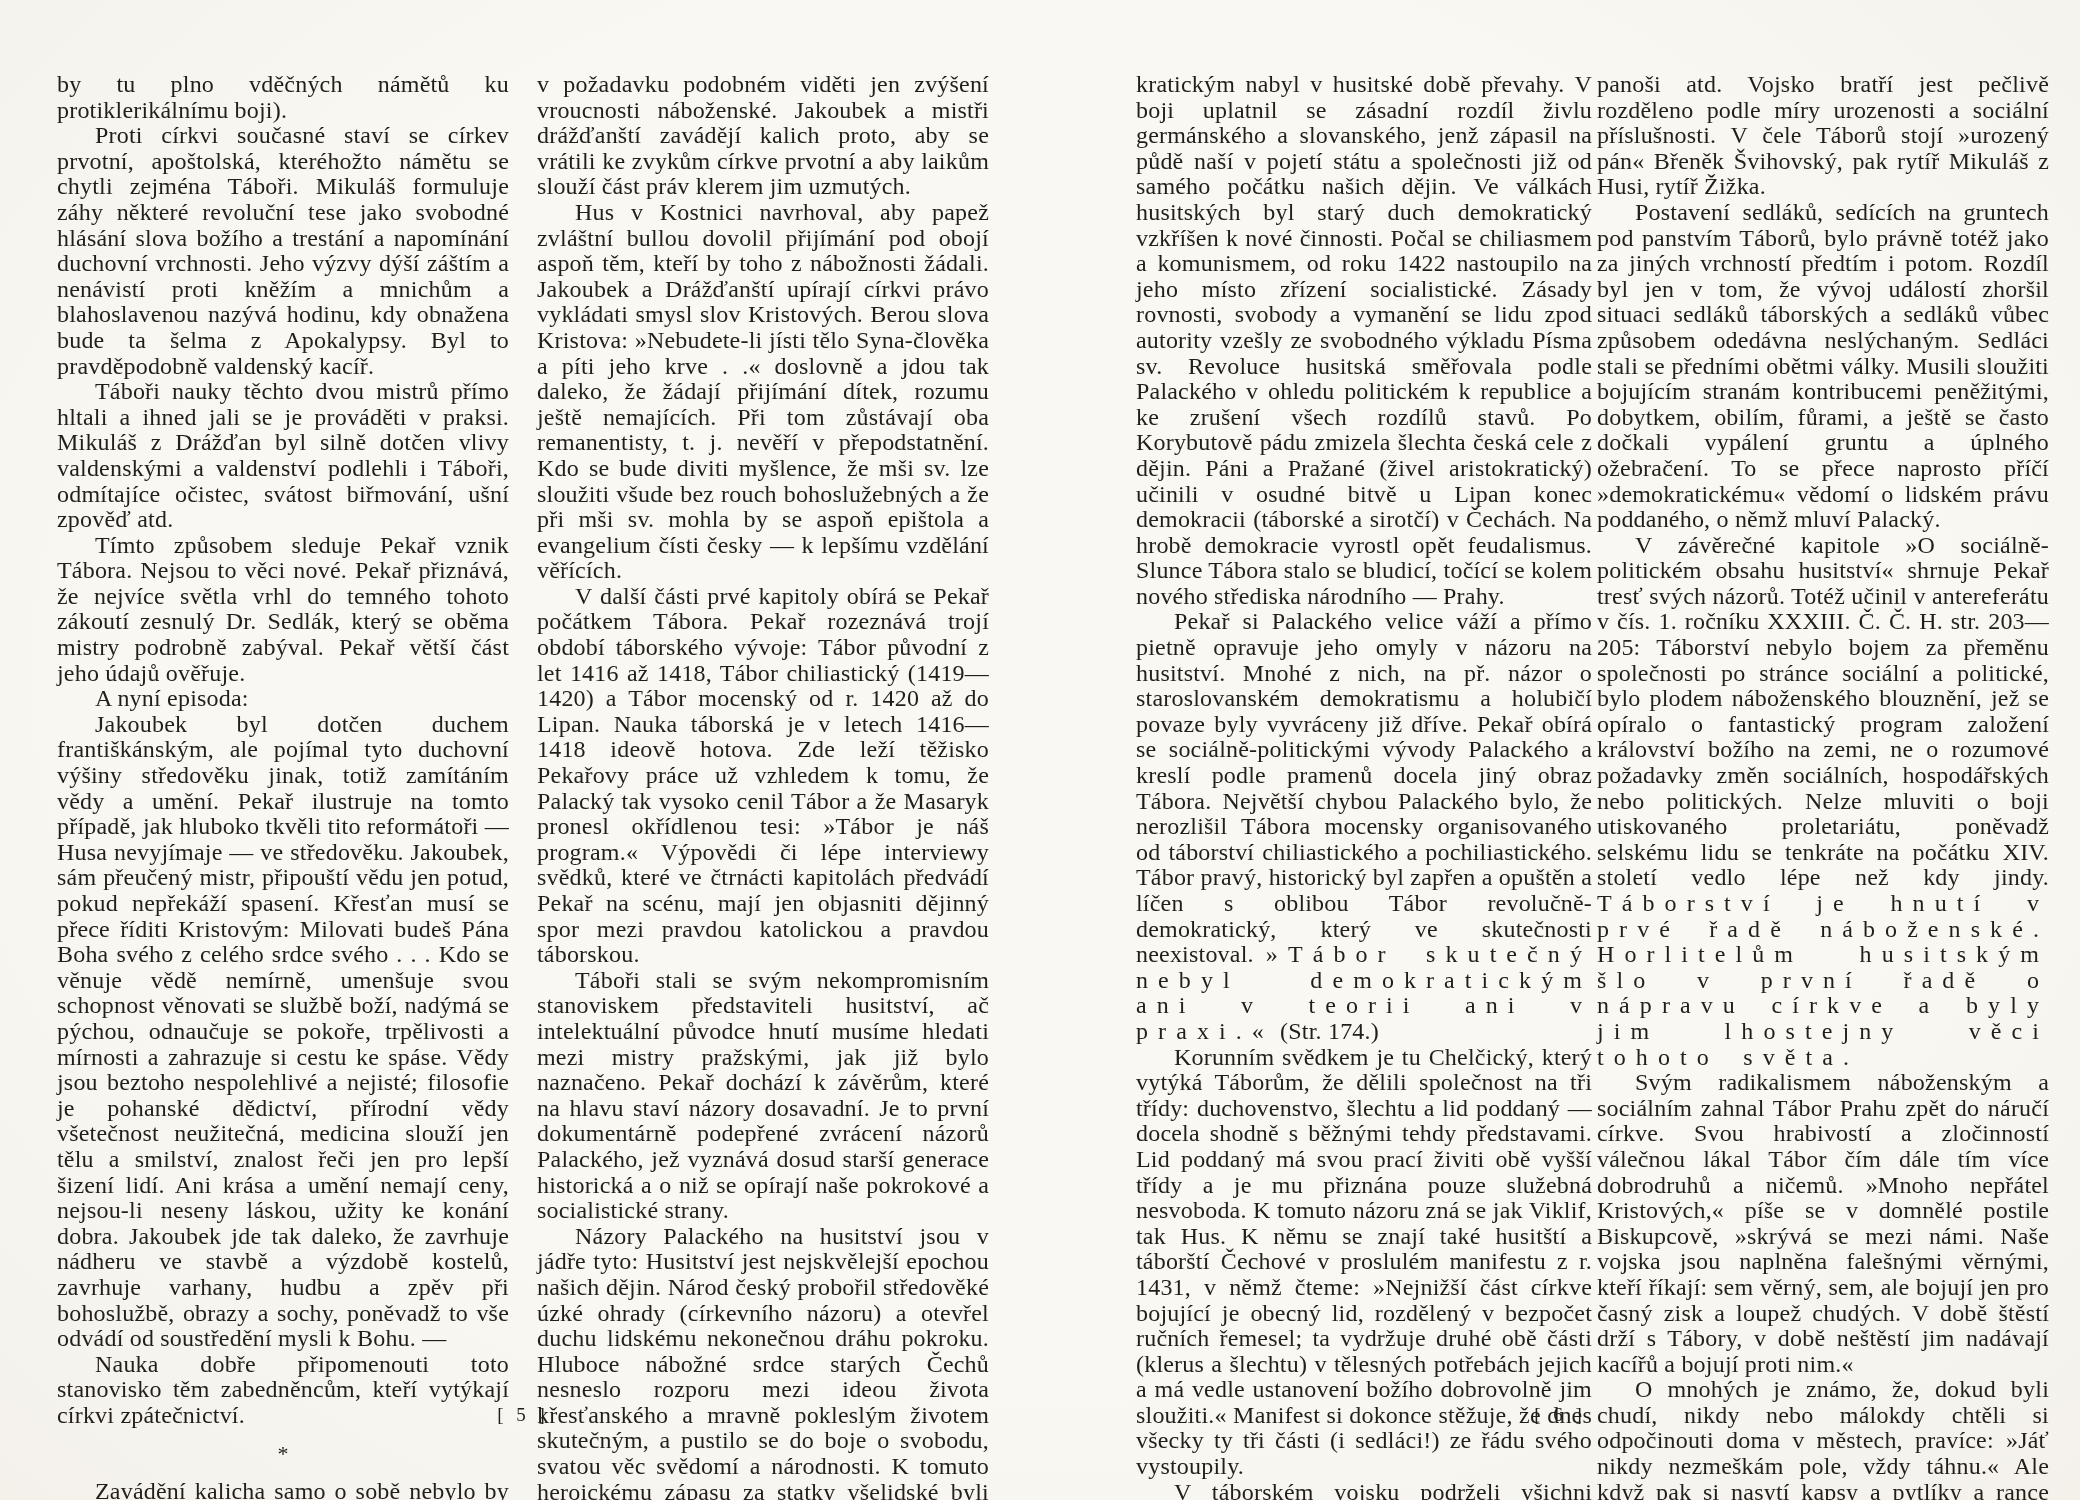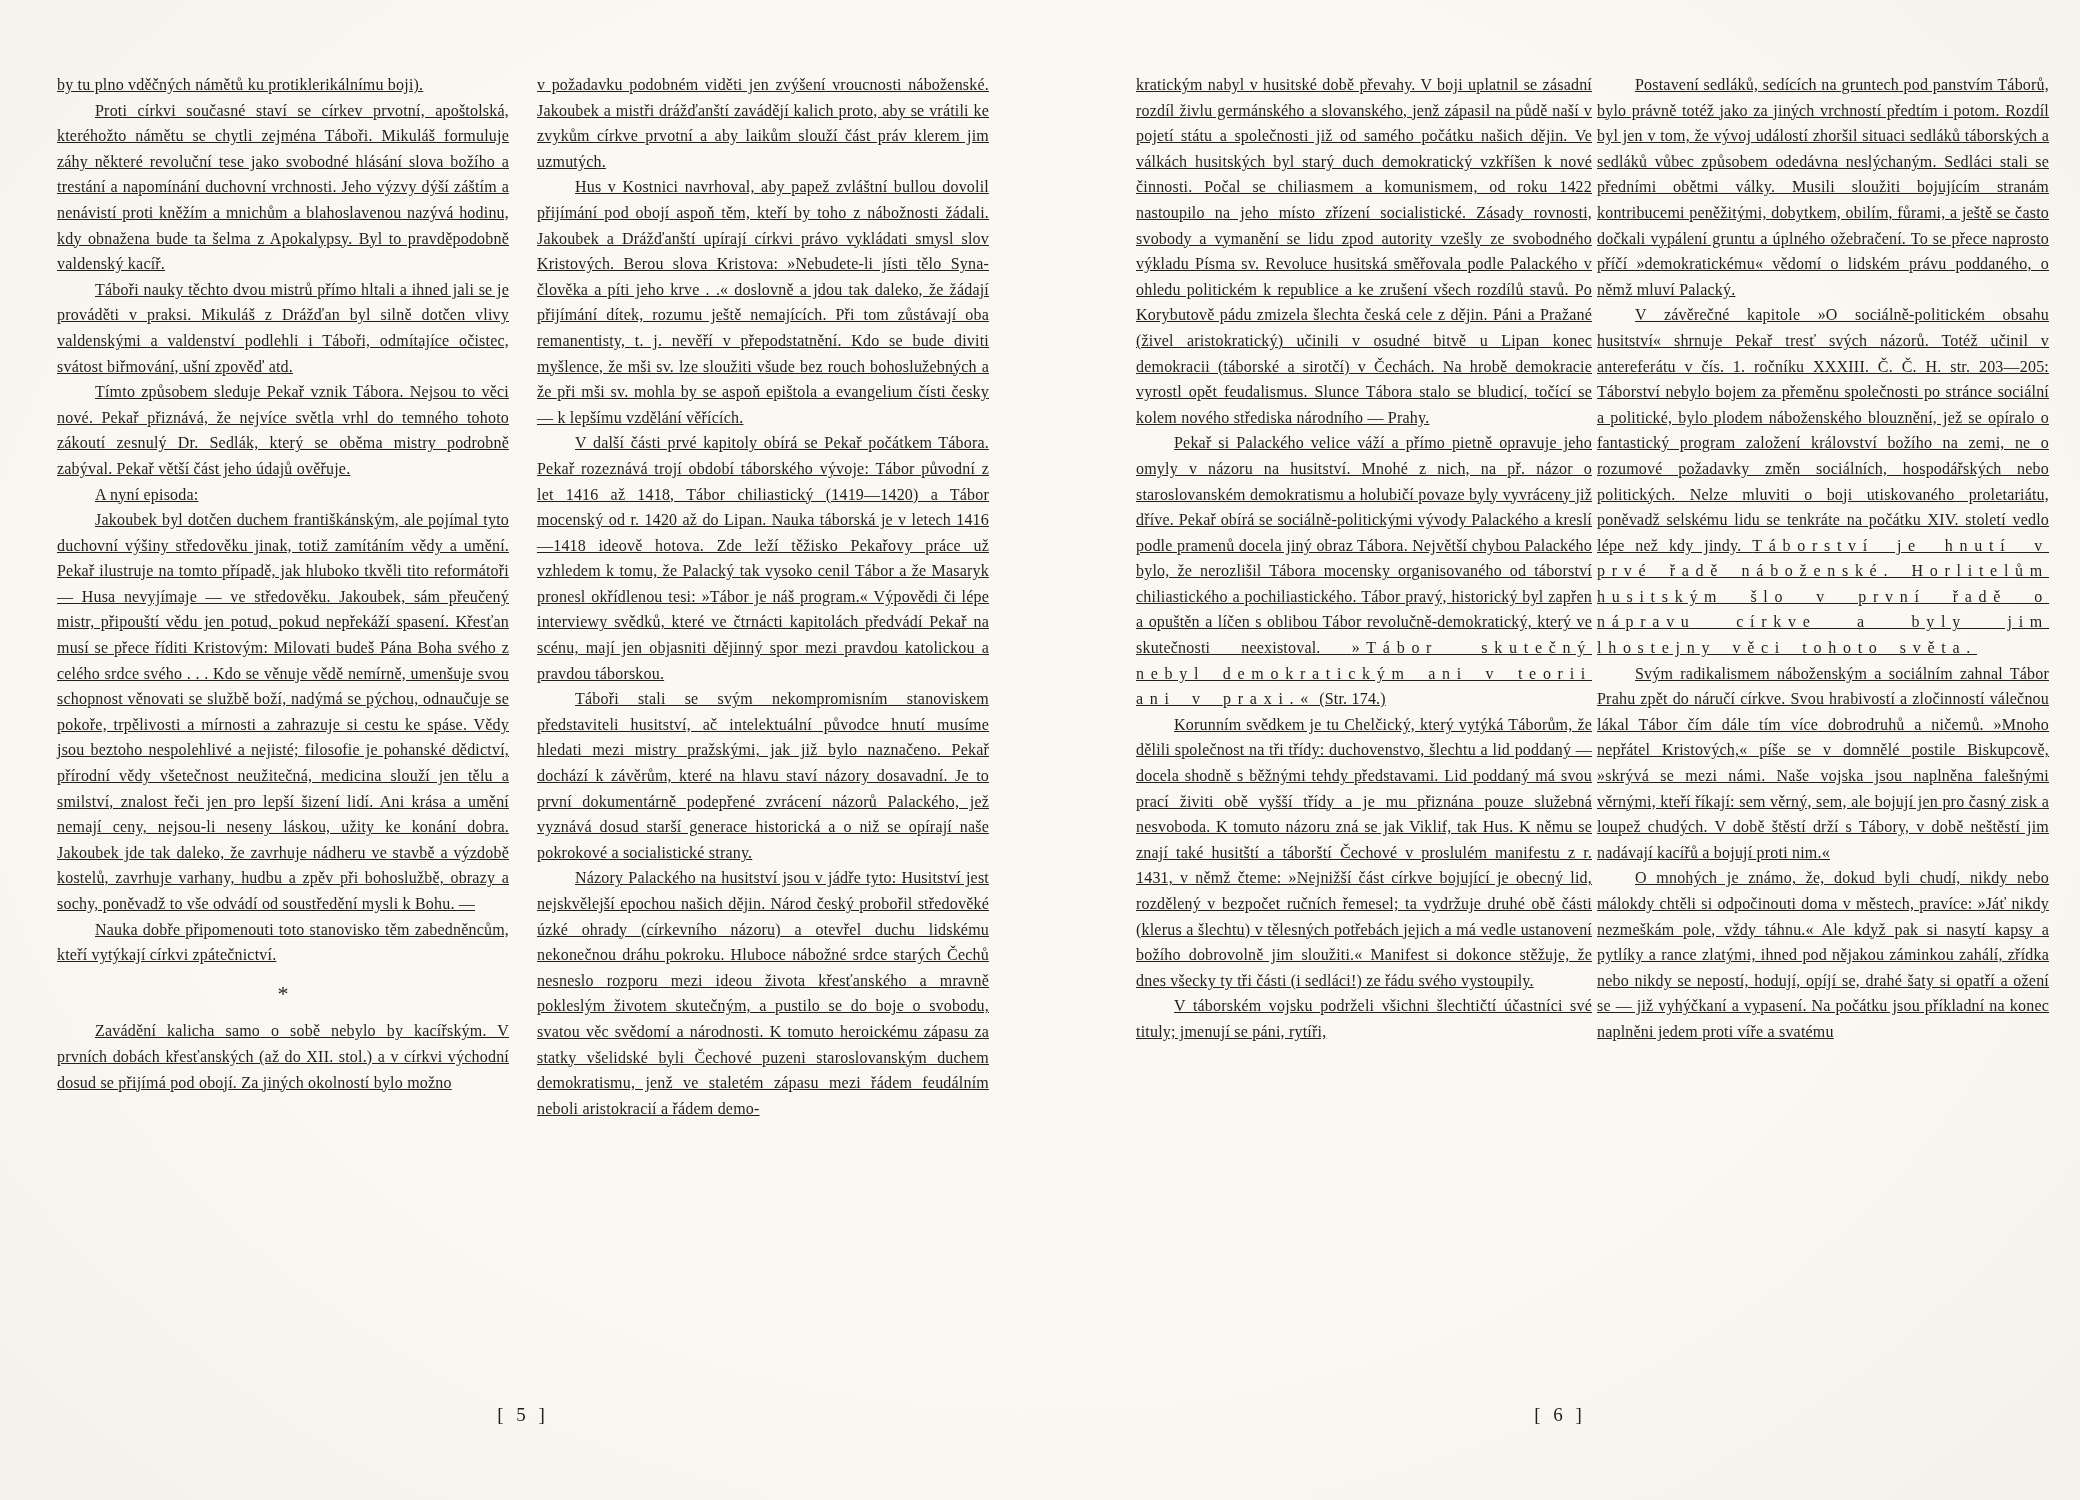--- a/index.html
+++ b/index.html
@@ -14,24 +14,23 @@
   .page{position:absolute;top:72px;width:932px;height:1390px;}
   .page-left{left:57px;}
   .page-right{left:1124px;}
   .col{position:absolute;top:0;}
   .col-a{left:0;width:452px;}
   .col-b{left:480px;width:452px;}
   .col-c{left:12px;width:456px;}
   .col-d{left:473px;width:452px;}
   p{
     margin:0;padding:0;
-    font-size:16px;line-height:25.6px;
+    font-size:24px;line-height:25.6px;
     text-align:justify;
     letter-spacing:0.2px;
-    text-decoration:underline;
   }
   .indent{text-indent:38px;}
   .sep{
     text-align:center;font-size:22px;line-height:25.6px;
     margin:13px 0 12px 0;
   }
   .sperr{letter-spacing:0.42em;word-spacing:0.35em;margin-top:38px;}
   .footer{
     position:absolute;top:1332px;left:0;width:100%;
     text-align:center;font-size:19px;letter-spacing:4px;
@@ -73,20 +72,21 @@
     <div class="col col-c">
       <p>kratickým nabyl v husitské době převahy. V boji uplatnil se zásadní rozdíl živlu germánského a slovanského, jenž zápasil na půdě naší v pojetí státu a společnosti již od samého počátku našich dějin. Ve válkách husitských byl starý duch demokratický vzkříšen k nové činnosti. Počal se chiliasmem a komunismem, od roku 1422 nastoupilo na jeho místo zřízení socialistické. Zásady rovnosti, svobody a vymanění se lidu zpod autority vzešly ze svobodného výkladu Písma sv. Revoluce husitská směřovala podle Palackého v ohledu politickém k republice a ke zrušení všech rozdílů stavů. Po Korybutově pádu zmizela šlechta česká cele z dějin. Páni a Pražané (živel aristokratický) učinili v osudné bitvě u Lipan konec demokracii (táborské a sirotčí) v Čechách. Na hrobě demokracie vyrostl opět feudalismus. Slunce Tábora stalo se bludicí, točící se kolem nového střediska národního — Prahy.</p>
       <p class="indent">
         <span>Pekař si Palackého velice váží a přímo pietně opravuje jeho omyly v názoru na husitství. Mnohé z nich, na př. názor o staroslovanském demokratismu a holubičí povaze byly vyvráceny již dříve. Pekař obírá se sociálně-politickými vývody Palackého a kreslí podle pramenů docela jiný obraz Tábora. Největší chybou Palackého bylo, že nerozlišil Tábora mocensky organisovaného od táborství chiliastického a pochiliastického. Tábor pravý, historický byl zapřen a opuštěn a líčen s oblibou Tábor revolučně-demokratický, který ve skutečnosti neexistoval. </span><span class="sperr">»Tábor skutečný nebyl demokratickým ani v teorii ani v praxi.«</span><span> (Str. 174.)</span>
       </p>
       <p class="indent">Korunním svědkem je tu Chelčický, který vytýká Táborům, že dělili společnost na tři třídy: duchovenstvo, šlechtu a lid poddaný — docela shodně s běžnými tehdy představami. Lid poddaný má svou prací živiti obě vyšší třídy a je mu přiznána pouze služebná nesvoboda. K tomuto názoru zná se jak Viklif, tak Hus. K němu se znají také husitští a táborští Čechové v proslulém manifestu z r. 1431, v němž čteme: »Nejnižší část církve bojující je obecný lid, rozdělený v bezpočet ručních řemesel; ta vydržuje druhé obě části (klerus a šlechtu) v tělesných potřebách jejich a má vedle ustanovení božího dobrovolně jim sloužiti.« Manifest si dokonce stěžuje, že dnes všecky ty tři části (i sedláci!) ze řádu svého vystoupily.</p>
       <p class="indent">V táborském vojsku podrželi všichni šlechtičtí účastníci své tituly; jmenují se páni, rytíři,</p>
     </div>
 
     <div class="col col-d">
+      <p>panoši atd. Vojsko bratří jest pečlivě rozděleno podle míry urozenosti a sociální příslušnosti. V čele Táborů stojí »urozený pán« Břeněk Švihovský, pak rytíř Mikuláš z Husi, rytíř Žižka.</p>
       <p class="indent">Postavení sedláků, sedících na gruntech pod panstvím Táborů, bylo právně totéž jako za jiných vrchností předtím i potom. Rozdíl byl jen v tom, že vývoj událostí zhoršil situaci sedláků táborských a sedláků vůbec způsobem odedávna neslýchaným. Sedláci stali se předními obětmi války. Musili sloužiti bojujícím stranám kontribucemi peněžitými, dobytkem, obilím, fůrami, a ještě se často dočkali vypálení gruntu a úplného ožebračení. To se přece naprosto příčí »demokratickému« vědomí o lidském právu poddaného, o němž mluví Palacký.</p>
       <p class="indent">
         <span>V závěrečné kapitole »O sociálně-politickém obsahu husitství« shrnuje Pekař tresť svých názorů. Totéž učinil v antereferátu v čís. 1. ročníku XXXIII. Č. Č. H. str. 203—205: Táborství nebylo bojem za přeměnu společnosti po stránce sociální a politické, bylo plodem náboženského blouznění, jež se opíralo o fantastický program založení království božího na zemi, ne o rozumové požadavky změn sociálních, hospodářských nebo politických. Nelze mluviti o boji utiskovaného proletariátu, poněvadž selskému lidu se tenkráte na počátku XIV. století vedlo lépe než kdy jindy. </span><span class="sperr">Táborství je hnutí v prvé řadě náboženské. Horlitelům husitským šlo v první řadě o nápravu církve a byly jim lhostejny věci tohoto světa.</span><span></span>
       </p>
       <p class="indent">Svým radikalismem náboženským a sociálním zahnal Tábor Prahu zpět do náručí církve. Svou hrabivostí a zločinností válečnou lákal Tábor čím dále tím více dobrodruhů a ničemů. »Mnoho nepřátel Kristových,« píše se v domnělé postile Biskupcově, »skrývá se mezi námi. Naše vojska jsou naplněna falešnými věrnými, kteří říkají: sem věrný, sem, ale bojují jen pro časný zisk a loupež chudých. V době štěstí drží s Tábory, v době neštěstí jim nadávají kacířů a bojují proti nim.«</p>
       <p class="indent">O mnohých je známo, že, dokud byli chudí, nikdy nebo málokdy chtěli si odpočinouti doma v městech, pravíce: »Jáť nikdy nezmeškám pole, vždy táhnu.« Ale když pak si nasytí kapsy a pytlíky a rance zlatými, ihned pod nějakou záminkou zahálí, zřídka nebo nikdy se nepostí, hodují, opíjí se, drahé šaty si opatří a ožení se — již vyhýčkaní a vypasení. Na počátku jsou příkladní na konec naplněni jedem proti víře a svatému</p>
     </div>
 
     <div class="footer">[ 6 ]</div>
   </div>

